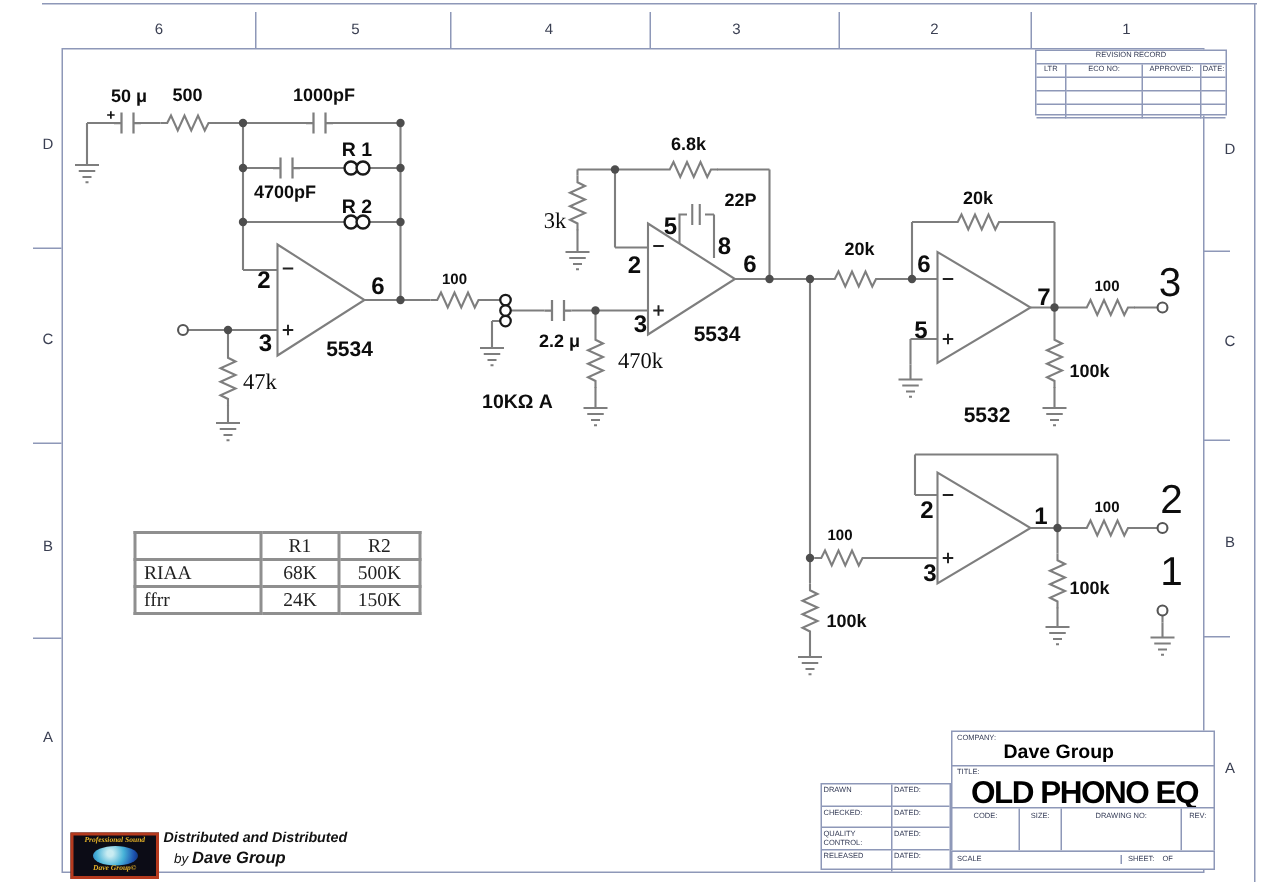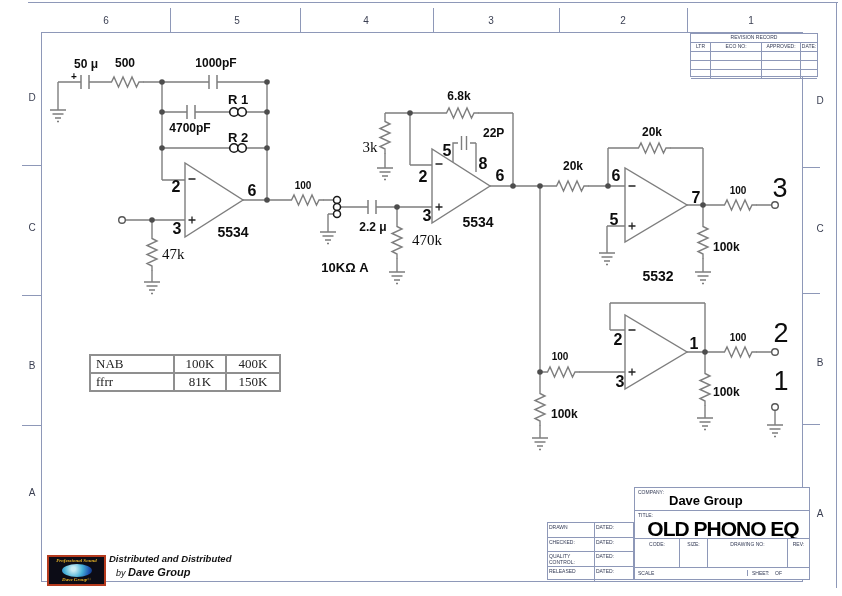--- a/index.html
+++ b/index.html
@@ -276,28 +276,33 @@
         <div></div>
       <div></div>
         <div></div>
         <div></div>
         <div></div>
     </div>
   </div>
 
   <table id="eqtable">
     <tbody>
+        <tr>
+      <td class="nm" style="text-align:center"></td>
+      <td class="v1">R1</td>
+      <td class="v2">R2</td>
+    </tr>
     <tr>
-      <td class="nm">NAB</td>
-      <td class="v1">100K</td>
-      <td class="v2">400K</td>
+      <td class="nm">RIAA</td>
+      <td class="v1">68K</td>
+      <td class="v2">500K</td>
     </tr>
     <tr>
       <td class="nm">ffrr</td>
-      <td class="v1">81K</td>
+      <td class="v1">24K</td>
       <td class="v2">150K</td>
     </tr>
   </tbody>
     </table>
 
   <div class="tblk" style="left:547px;top:522px;width:87px;height:58px;display:grid;grid-template-columns:47px 38px;grid-template-rows:repeat(4,14.5px);">
     <div class="tb" style="border-right:1px solid #8e98b8;border-bottom:1px solid #8e98b8;padding:1px">DRAWN</div>
     <div class="tb" style="border-bottom:1px solid #8e98b8;padding:1px">DATED:</div>
     <div class="tb" style="border-right:1px solid #8e98b8;border-bottom:1px solid #8e98b8;padding:1px">CHECKED:</div>
     <div class="tb" style="border-bottom:1px solid #8e98b8;padding:1px">DATED:</div>

